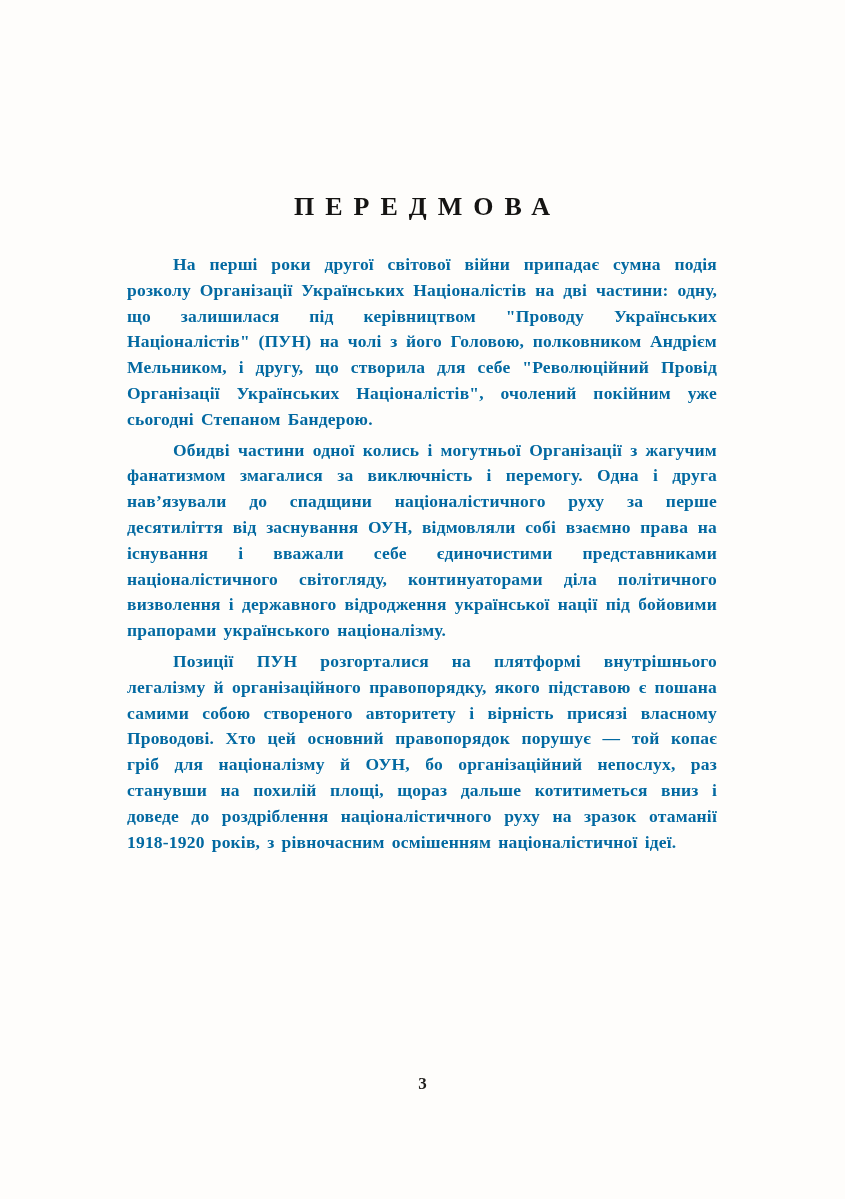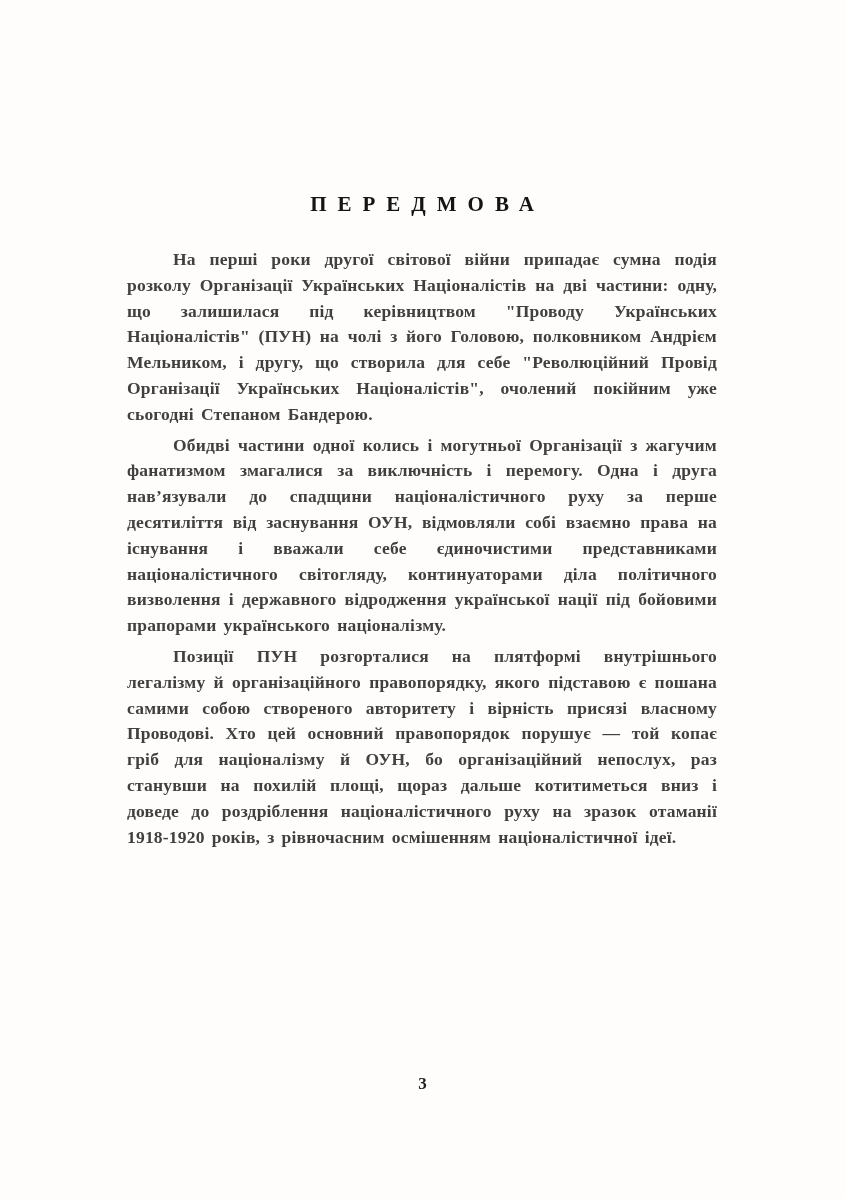--- a/index.html
+++ b/index.html
@@ -22,36 +22,36 @@
     }
     .text-block {
       position: absolute;
       left: 127px;
       top: 192px;
       width: 590px;
     }
     .page-title {
       margin: 0 0 30px 0;
       text-align: center;
-      font-size: 21px;
+      font-size: 26px;
       font-weight: bold;
       letter-spacing: 11px;
       text-indent: 11px; 
       color: #151413;
     }
     .para {
       margin: 0 0 5px 0;
       font-size: 17.5px;
       line-height: 25.8px;
       font-weight: bold;
       text-align: justify;
       text-indent: 46px;
       letter-spacing: 0.2px;
       word-spacing: 2.5px;
-      color: #404040;
+      color: #0369a1;
     }
     .page-number {
       position: absolute;
       top: 1074px;
       left: 0;
       width: 845px;
       text-align: center;
       font-family: "Liberation Serif", serif;
       font-size: 17px;
       font-weight: bold;

